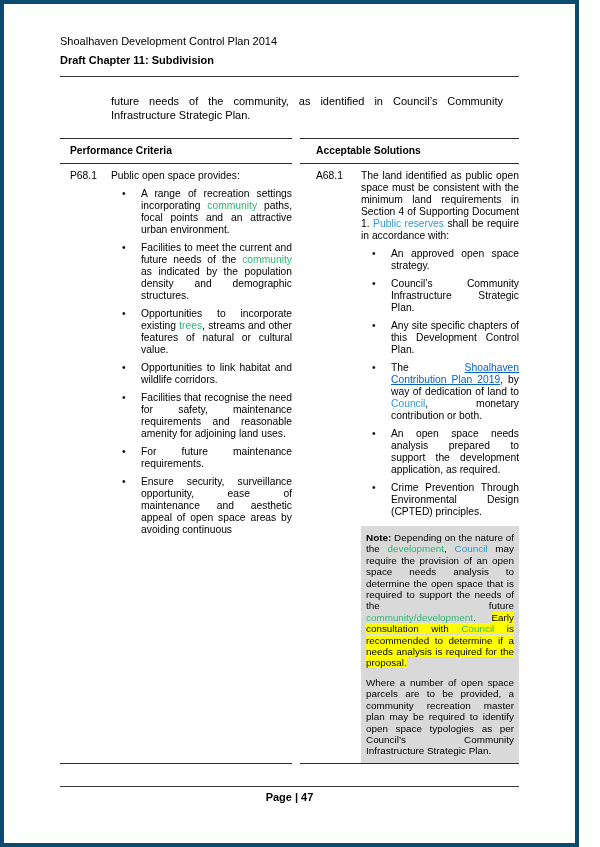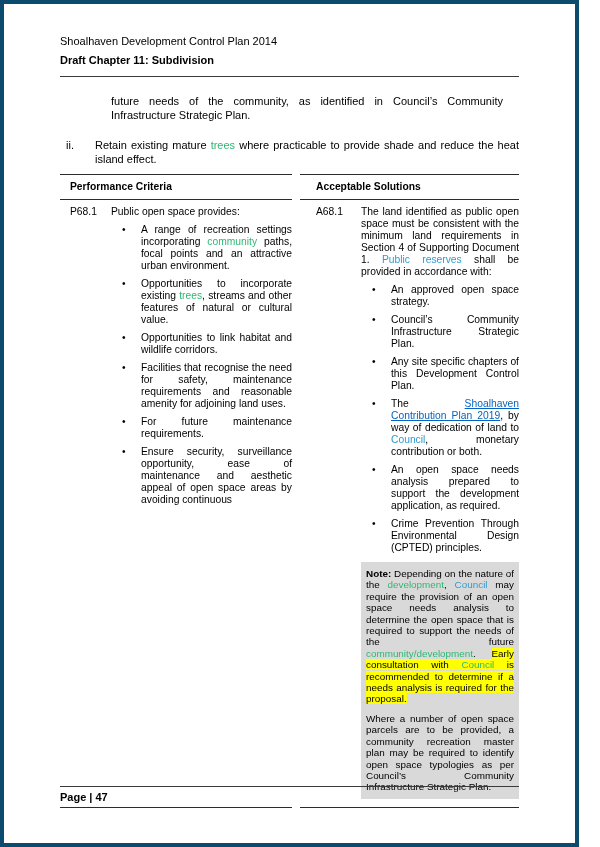--- a/index.html
+++ b/index.html
@@ -19,21 +19,21 @@
   .intro .marker{position:absolute;left:6px;top:0;}
 
   .tbl{margin-top:8px;font-size:10.3px;}
   .thead{display:flex;gap:8px;}
   .hcell{border-top:1.2px solid #2b2b2b;border-bottom:1.2px solid #2b2b2b;
          font-weight:700;line-height:13px;padding:5px 0 6px 10px;box-sizing:border-box;}
   .hcell.l{width:232px;}
   .hcell.r{flex:1;padding-left:16px;}
   .tbody{display:flex;gap:8px;}
   .tcell{border-bottom:1.2px solid #2b2b2b;box-sizing:border-box;
-         padding:6px 0 8px 0;line-height:12px;}
+         padding:6px 0 0 0;line-height:12px;}
   .tcell.l{width:232px;}
   .tcell.r{flex:1;}
   .idrow{display:flex;}
   .tcell.l .cid{flex:none;width:41px;padding-left:10px;}
   .tcell.r .cid{flex:none;width:45px;padding-left:16px;}
   .idrow .lead{flex:1;text-align:justify;}
   .bullet{position:relative;padding-left:20px;margin-top:6px;text-align:justify;}
   .tcell.l .bullet{margin-left:61px;}
   .tcell.r .bullet{margin-left:71px;}
   .bullet::before{content:"\2022";position:absolute;left:1px;top:0;}
@@ -44,64 +44,61 @@
 
   .green{color:var(--green,#2eb873);}
   .blue{color:var(--blue,#2f9ad1);}
   .link{color:var(--link_blue,#0563c1);text-decoration:underline;cursor:pointer;}
   .b{font-weight:700;}
   .hl{background:var(--highlight,#ffff00);}
   .hlgreen{background:var(--highlight,#ffff00);color:var(--green,#2eb873);}
 
   .footer{position:absolute;left:56px;right:56px;top:782px;}
   .footer-rule{border:none;border-top:1.3px solid #3a3a3a;height:0;margin:0;}
-  .pnum{text-align:left;font-size:11px;font-weight:700;margin-top:4px;}
+  .pnum{text-align:center;font-size:11px;font-weight:700;margin-top:4px;}
 </style>
 </head>
 <body>
 
 <div class="page">
   <div class="content">
 
     <div class="doc-title">Shoalhaven Development Control Plan 2014</div>
     <div class="chapter">Draft Chapter 11: Subdivision</div>
     <hr class="header-rule">
 
     <div class="intro">
       <p class="cont"><span>future needs of the community, as identified in Council’s Community Infrastructure Strategic Plan.</span></p>
-      <div class="item">
-        <span class="marker">ii.</span>
-        <span><span>Retain existing mature </span><span class="green">trees</span><span> where practicable to provide shade and reduce the heat island effect.</span></span>
-      </div>
     </div>
 
     <div class="tbl">
       <div class="thead">
         <div class="hcell l">Performance Criteria</div>
         <div class="hcell r">Acceptable Solutions</div>
       </div>
       <div class="tbody">
 
         <div class="tcell l">
           <div class="idrow">
             <span class="cid">P68.1</span>
             <span class="lead">Public open space provides:</span>
           </div>
           <div class="bullet"><span>A range of recreation settings incorporating </span><span class="green">community</span><span> paths, focal points and an attractive urban environment.</span></div>
+          <div class="bullet"><span>Facilities to meet the current and future needs of the </span><span class="green">community</span><span> as indicated by the population density and demographic structures.</span></div>
           <div class="bullet"><span>Opportunities to incorporate existing </span><span class="green">trees</span><span>, streams and other features of natural or cultural value.</span></div>
           <div class="bullet"><span>Opportunities to link habitat and wildlife corridors.</span></div>
           <div class="bullet"><span>Facilities that recognise the need for safety, maintenance requirements and reasonable amenity for adjoining land uses.</span></div>
           <div class="bullet"><span>For future maintenance requirements.</span></div>
           <div class="bullet"><span>Ensure security, surveillance opportunity, ease of maintenance and aesthetic appeal of open space areas by avoiding continuous</span></div>
         </div>
 
         <div class="tcell r">
           <div class="idrow">
             <span class="cid">A68.1</span>
-            <span class="lead"><span>The land identified as public open space must be consistent with the minimum land requirements in Section 4 of Supporting Document 1. </span><span class="blue">Public reserves</span><span> shall be provided in accordance with:</span></span>
+            <span class="lead"><span>The land identified as public open space must be consistent with the minimum land requirements in Section 4 of Supporting Document 1. </span><span class="blue">Public reserves</span><span> shall be require in accordance with:</span></span>
           </div>
           <div class="bullet"><span>An approved open space strategy.</span></div>
           <div class="bullet"><span>Council’s Community Infrastructure Strategic Plan.</span></div>
           <div class="bullet"><span>Any site specific chapters of this Development Control Plan.</span></div>
           <div class="bullet"><span>The </span><span class="link">Shoalhaven Contribution Plan 2019</span><span>, by way of dedication of land to </span><span class="blue">Council</span><span>, monetary contribution or both.</span></div>
           <div class="bullet"><span>An open space needs analysis prepared to support the development application, as required.</span></div>
           <div class="bullet"><span>Crime Prevention Through Environmental Design (CPTED) principles.</span></div>
           <div class="note">
             <p><span class="b">Note:</span><span> Depending on the nature of the </span><span class="green">development</span><span>, </span><span class="blue">Council</span><span> may require the provision of an open space needs analysis to determine the open space that is required to support the needs of the future </span><span class="green">community/development</span><span>. </span><span class="hl">Early consultation with </span><span class="hlgreen">Council</span><span class="hl"> is recommended to determine if a needs analysis is required for the proposal.</span></p>
             <p><span>Where a number of open space parcels are to be provided, a community recreation master plan may be required to identify open space typologies as per Council’s Community Infrastructure Strategic Plan.</span></p>

